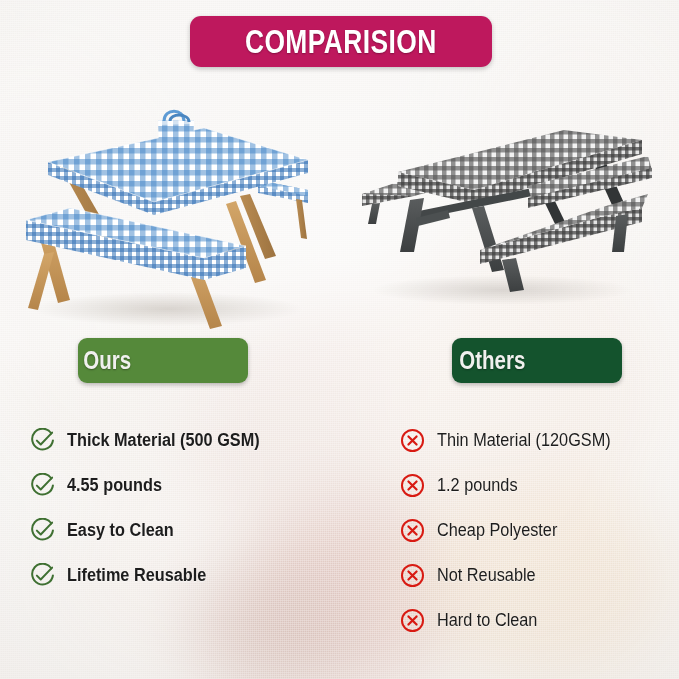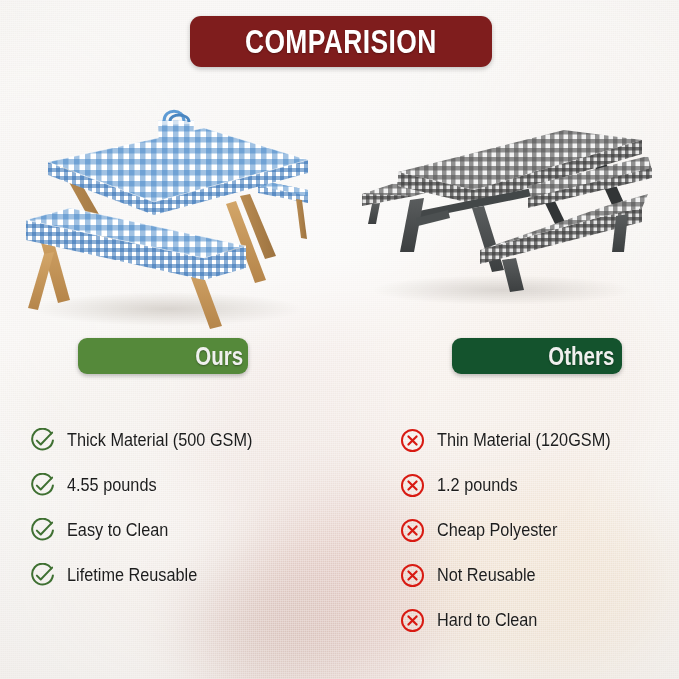--- a/index.html
+++ b/index.html
@@ -33,35 +33,35 @@
   }
 
   
   .product-shot{position:absolute;}
   #ours-shot{left:8px;top:104px;width:310px;height:225px;}
   #others-shot{left:352px;top:112px;width:300px;height:200px;}
   .product-shot svg{display:block;width:100%;height:100%;}
 
   
   .col-badge{
-    position:absolute;height:36px;border-radius:9px;
-    display:flex;align-items:center;justify-content:flex-end;
+    position:absolute;height:45px;border-radius:9px;
+    display:flex;align-items:center;justify-content:flex-start;
     box-shadow:0 2px 4px rgba(0,0,0,.25);
   }
   .col-badge .txt{
     color:#f0f0ee;font-size:25px;font-weight:bold;white-space:nowrap;
     transform:scaleX(.82);transform-origin:center;
     text-shadow:0 1px 2px rgba(0,0,0,.35);
   }
   #ours-badge{left:78px;top:338px;width:170px;}
   #others-badge{left:452px;top:338px;width:170px;}
 
   
   .feature-col{position:absolute;top:418px;width:300px;}
-  #ours-list{left:30px;}
+  #ours-list{left:30px;font-weight:bold;}
   #others-list{left:400px;}
   .feature-row{display:flex;align-items:center;height:45px;}
   .feature-icon{width:25px;height:25px;flex:0 0 25px;margin-right:12px;}
   .feature-icon svg{display:block;width:25px;height:25px;}
   .feature-label{
     font-size:17.5px;color:#1d1d1d;white-space:nowrap;
     transform:scaleX(.93);transform-origin:left center;
     text-shadow:0 1px 1px rgba(255,255,255,.6);
   }
 </style>
@@ -76,21 +76,21 @@
   <div class="blob" style="left:300px;top:560px;width:220px;height:190px;background:#d9b6ae;opacity:.85;"></div>
   <div class="blob" style="left:470px;top:540px;width:260px;height:200px;background:#edd9c2;opacity:.8;"></div>
   <div class="blob" style="left:120px;top:540px;width:200px;height:180px;background:#f2ece7;"></div>
   <div class="blob" style="left:-40px;top:120px;width:260px;height:320px;background:#f5f2ef;"></div>
   <div class="blob" style="left:520px;top:60px;width:240px;height:260px;background:#f3efeb;"></div>
   <div class="blob" style="left:250px;top:620px;width:160px;height:140px;background:#c9a79c;opacity:.7;"></div>
 </div>
 <div id="bg-grain"></div>
 <div id="bg-vignette"></div>
 
-<div id="title-badge" style="background:#7f1d1d">
+<div id="title-badge" style="background:#be185d">
   <span class="txt">COMPARISION</span>
 </div>
 
 <div class="product-shot" id="ours-shot">
   <svg viewBox="0 0 310 225" xmlns="http://www.w3.org/2000/svg">
     <defs>
       <pattern id="ginghamBlue" width="11" height="11" patternUnits="userSpaceOnUse">
         <rect width="11" height="11" fill="#ffffff"></rect>
         <rect width="11" height="5.5" y="0" fill="#3b7fc4" opacity="0.48"></rect>
         <rect width="5.5" height="11" x="0" fill="#3b7fc4" opacity="0.48"></rect>

